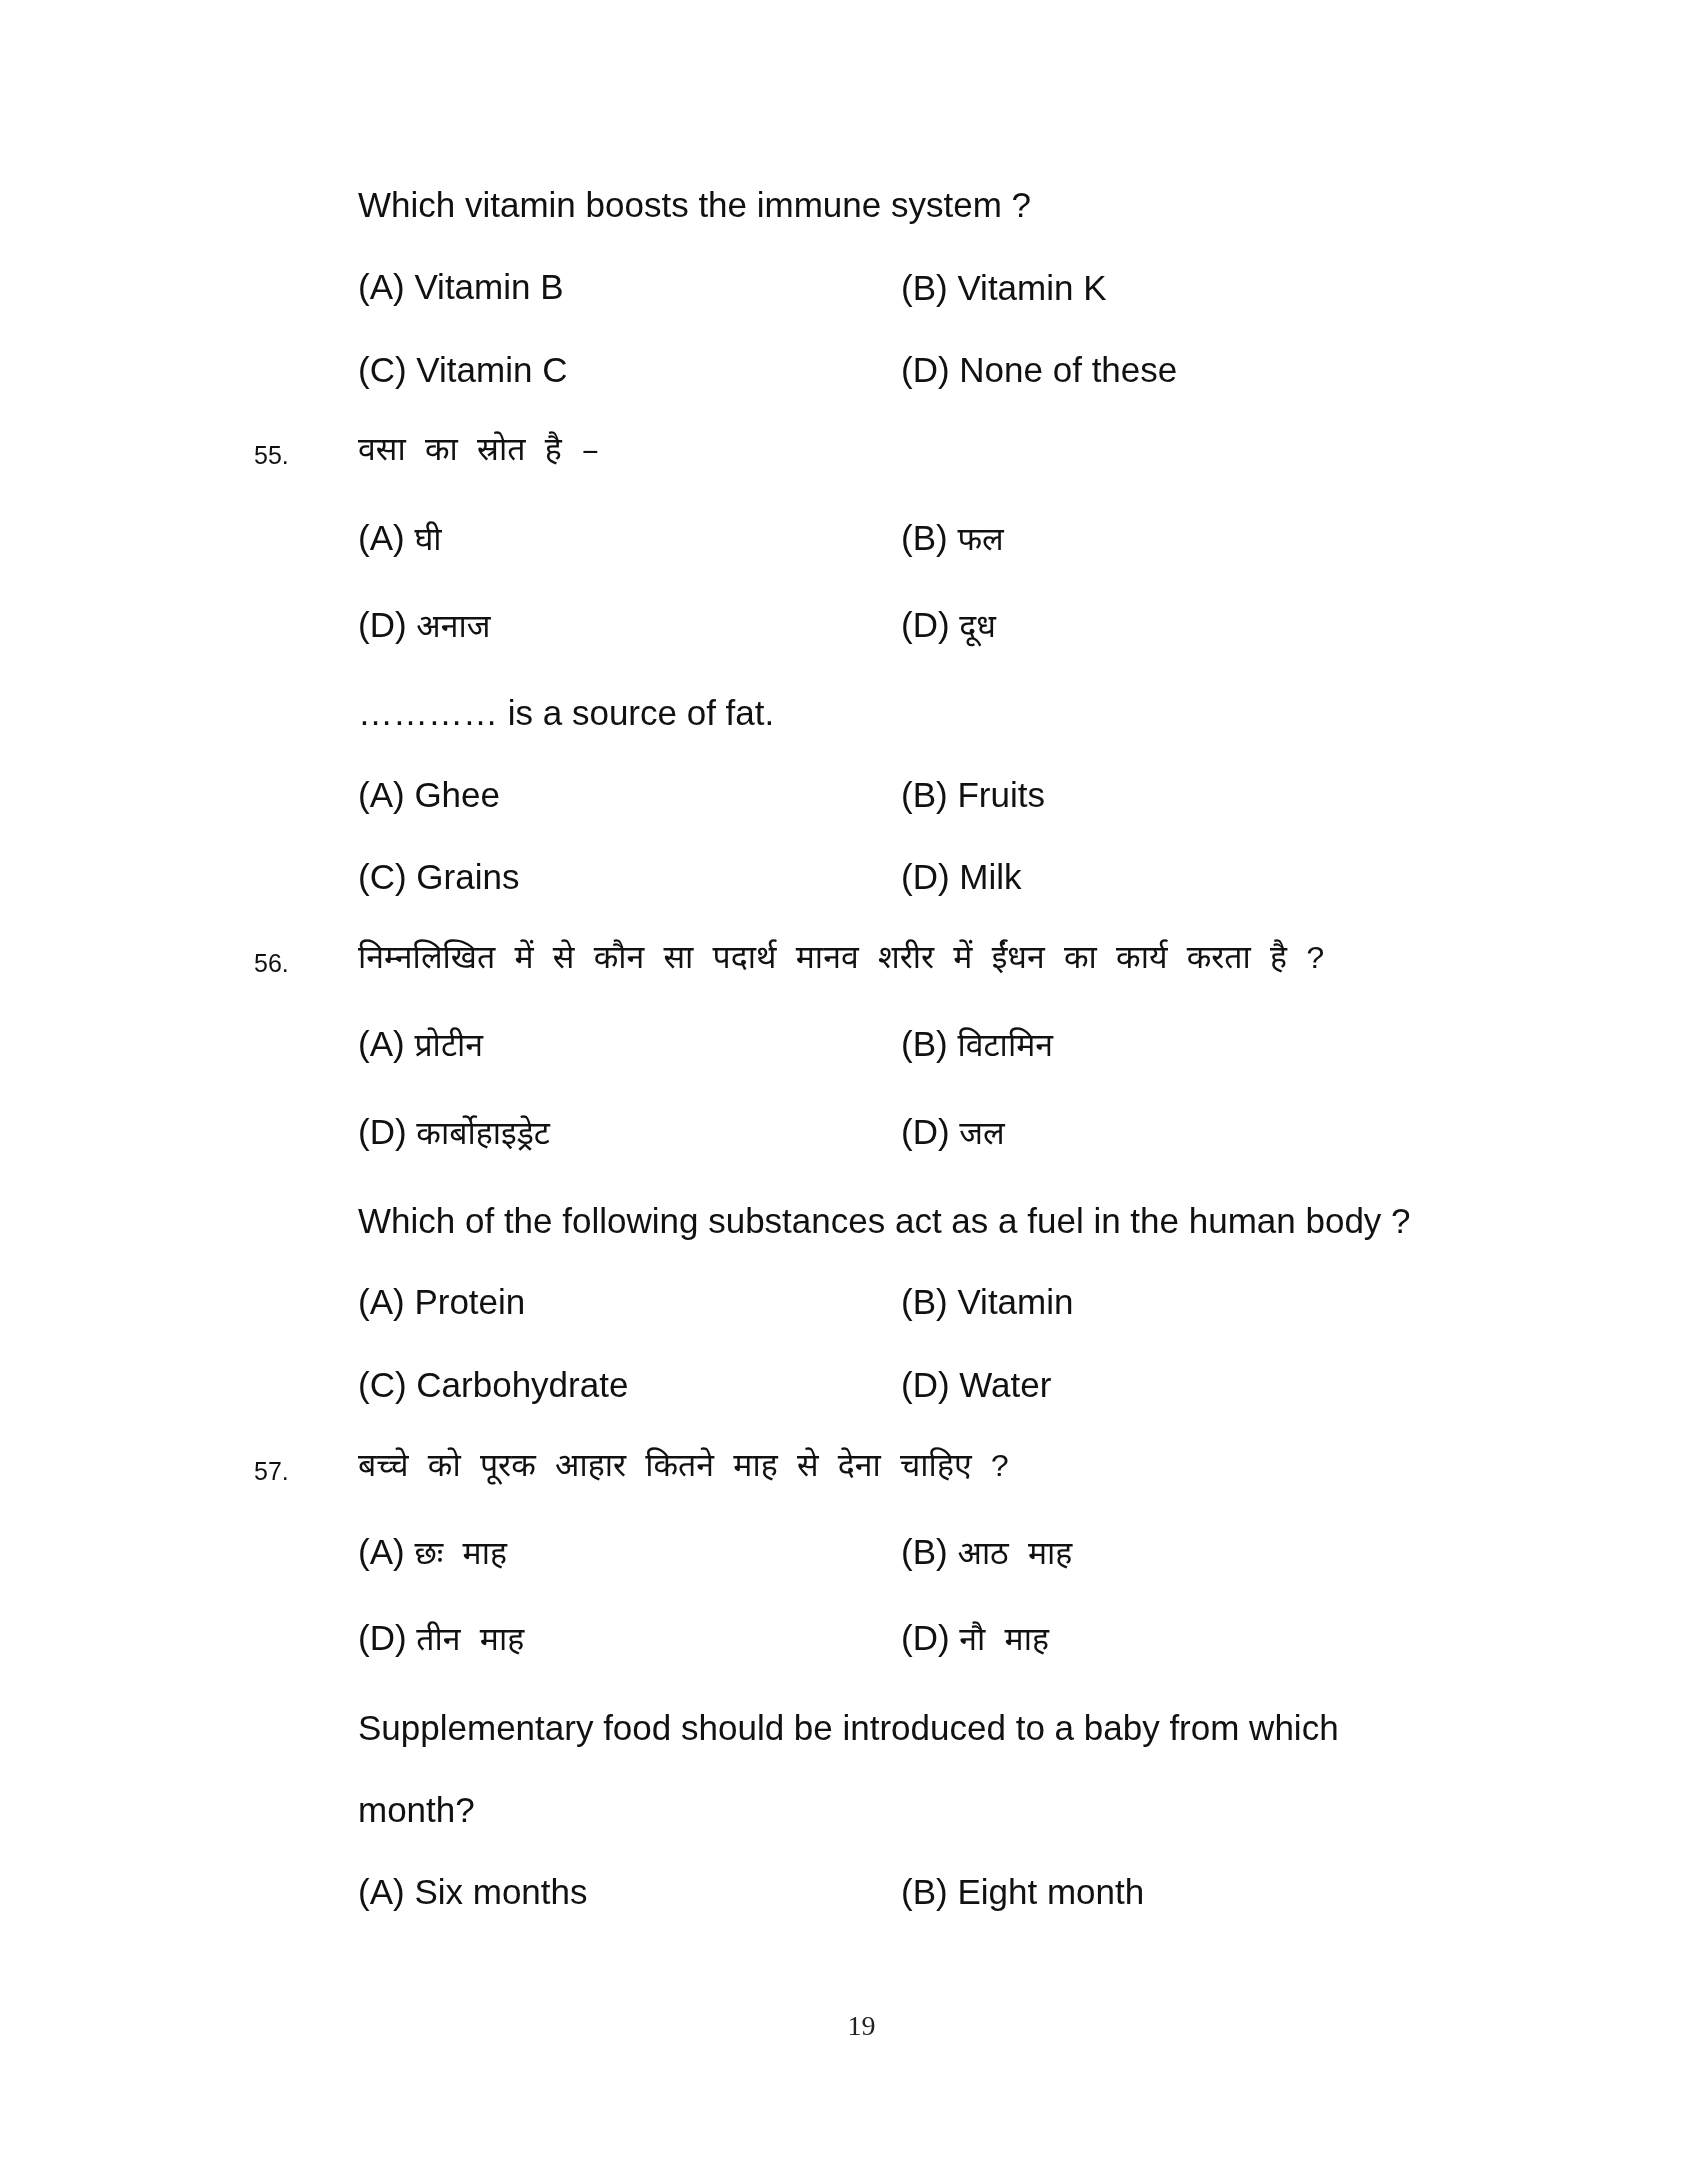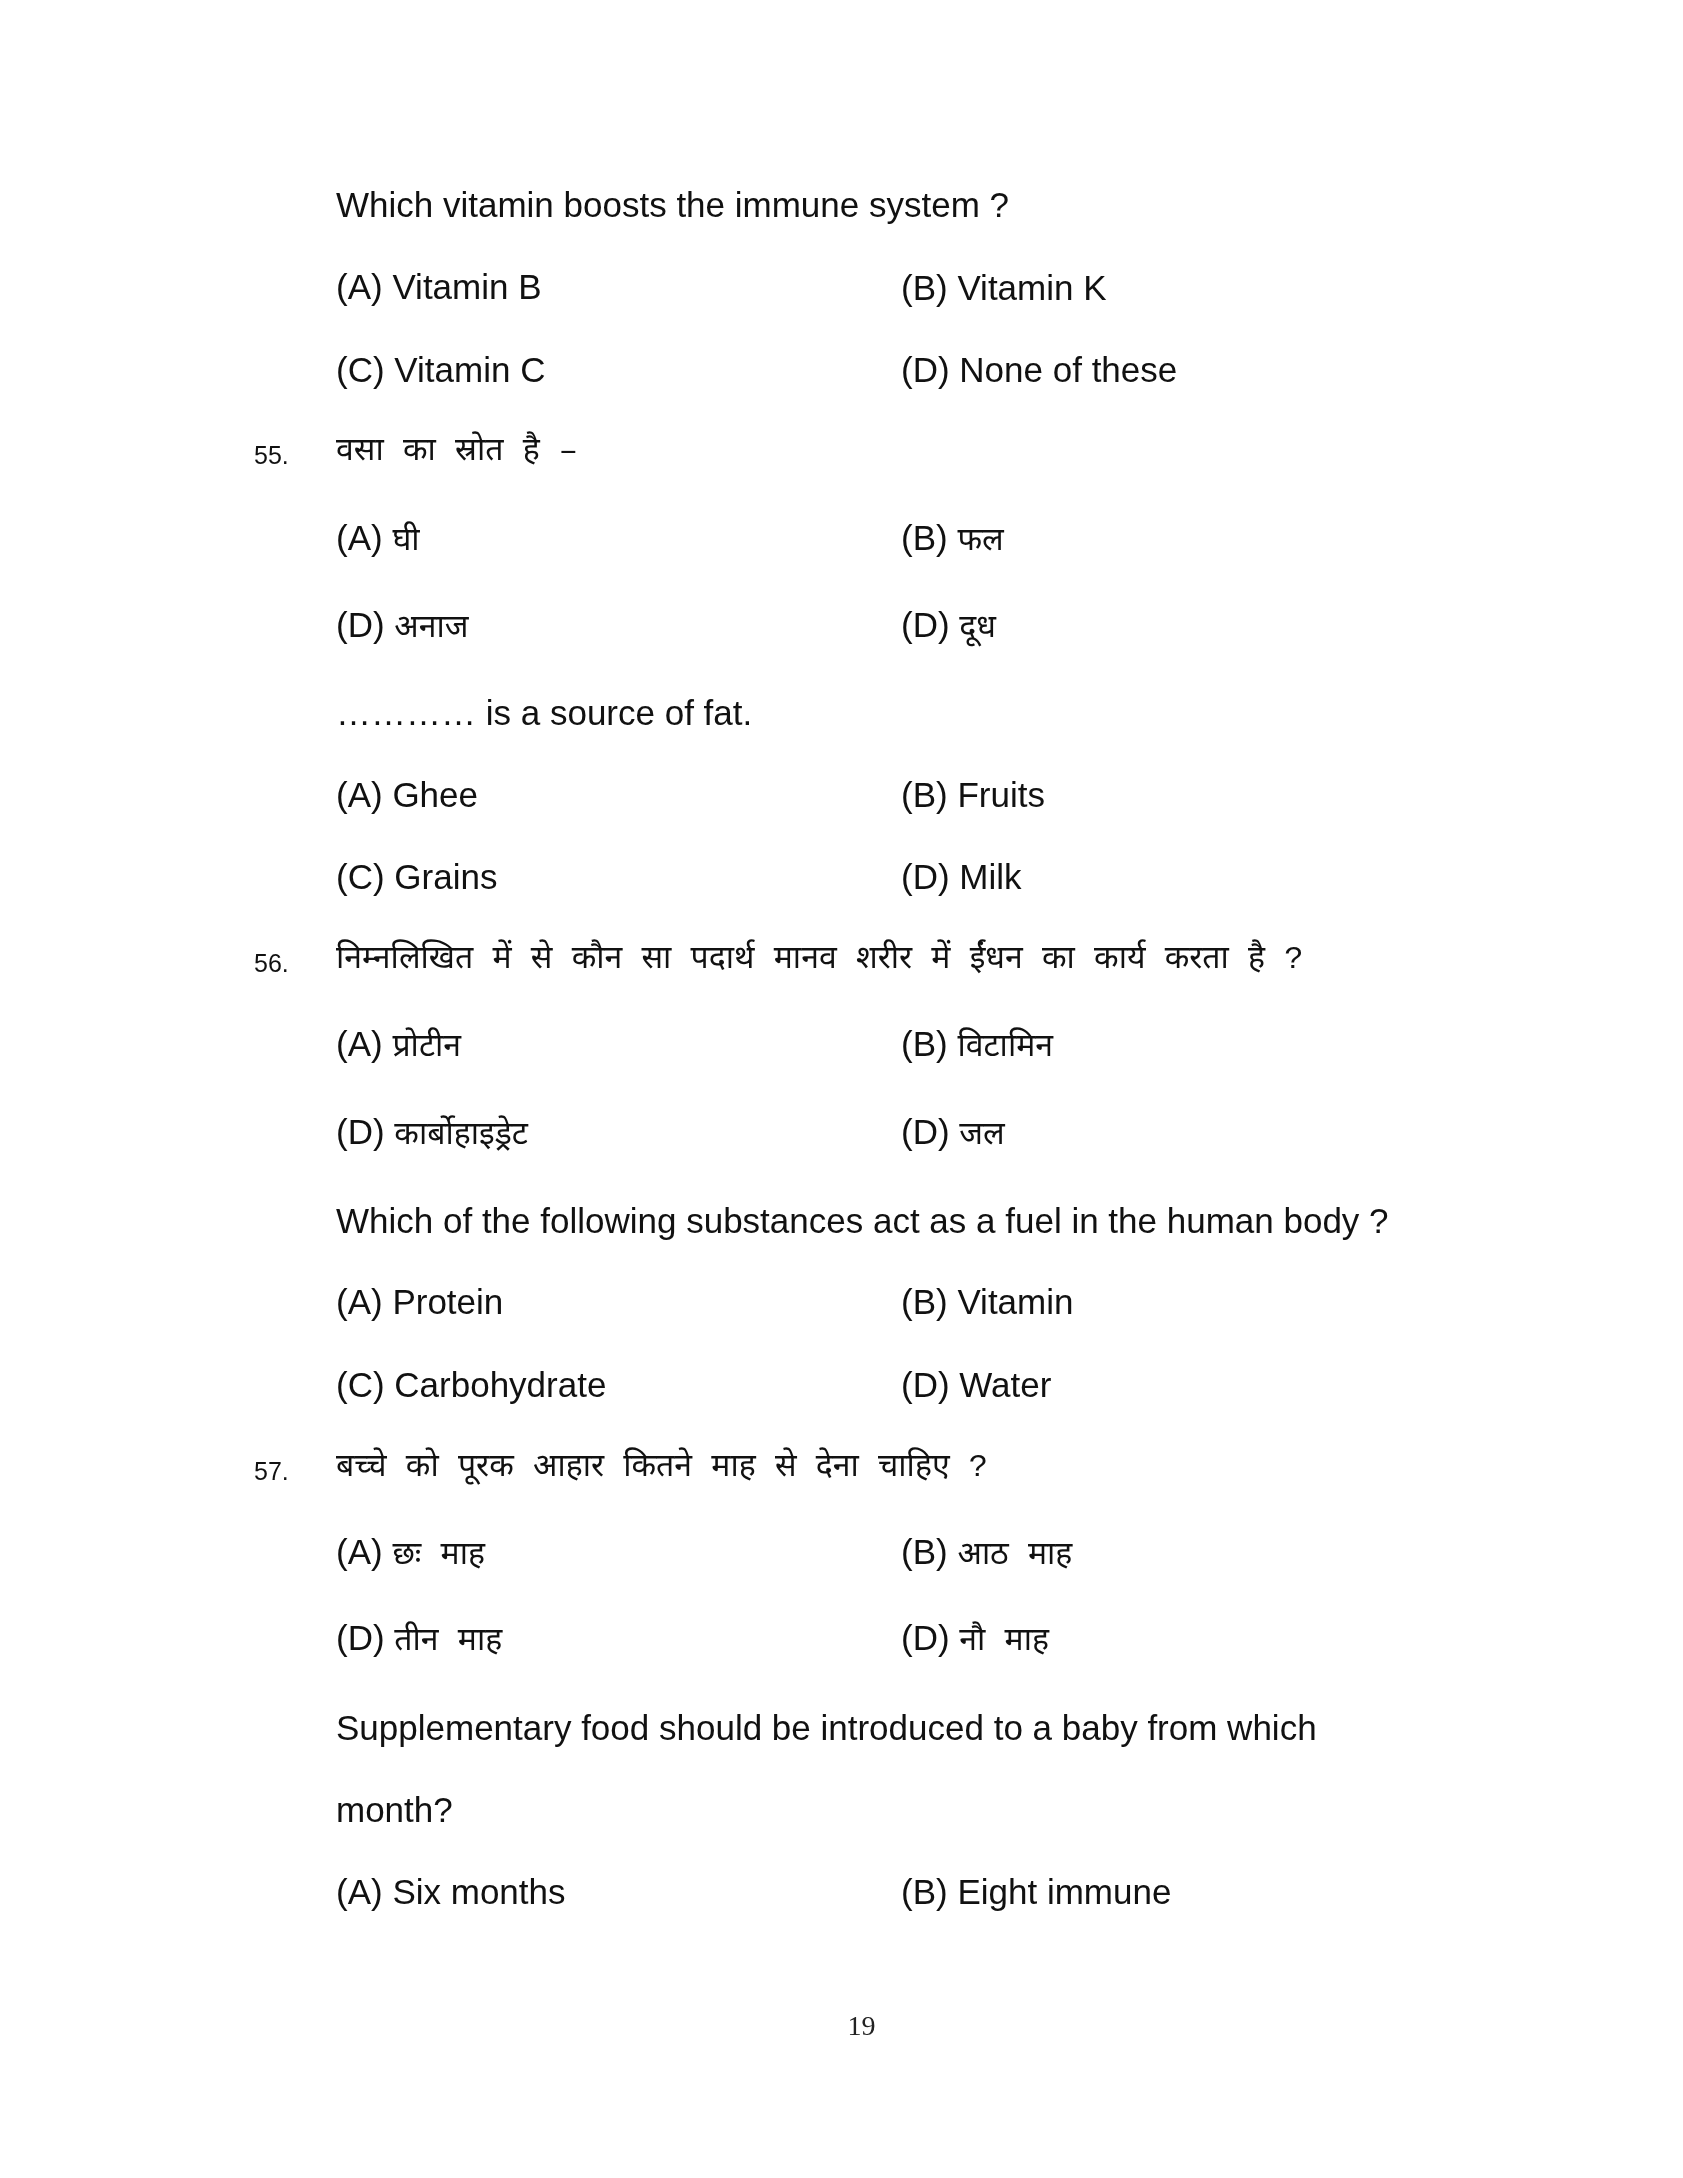--- a/index.html
+++ b/index.html
@@ -1,20 +1,20 @@
 <!DOCTYPE html>
 <html><head>
 <meta charset="utf-8">
 <style>
   html, body { margin: 0; padding: 0; background: #ffffff; }
   body { width: 1683px; height: 2178px; position: relative; overflow: hidden;
          font-family: "Liberation Sans", "DejaVu Sans", sans-serif; color: #111111; }
   .line { position: absolute; font-size: 35px; line-height: 44px; white-space: nowrap; transform: translateY(-50%); }
   .qnum { position: absolute; left: 254px; font-size: 25px; line-height: 44px; transform: translateY(-50%); }
-  .col-left { left: 336px; }
+  .col-left { left: 358px; }
   .col-right { left: 901px; }
   .hi { font-family: Liberation Mono, monospace; font-size: 32px; }
   .opt-label { font-family: "Liberation Sans", sans-serif; font-size: 35px; }
   .page-num { position: absolute; left: 0; width: 1723px; text-align: center; top: 2010px;
               font-family: "Liberation Serif", "DejaVu Serif", serif; font-size: 28px; color: #222; }
 </style>
 </head>
 <body>
 
 <div class="line col-left" style="top:205px">Which vitamin boosts the immune system ?</div>
@@ -52,16 +52,16 @@
 <div class="qnum" style="top:1471px">57.</div>
 <div class="line col-left hi" style="top:1468px">बच्चे को पूरक आहार कितने माह से देना चाहिए ?</div>
 <div class="line col-left" style="top:1554px"><span class="opt-label">(A)</span> <span class="hi">छः माह</span></div>
 <div class="line col-right" style="top:1554px"><span class="opt-label">(B)</span> <span class="hi">आठ माह</span></div>
 <div class="line col-left" style="top:1640px"><span class="opt-label">(D)</span> <span class="hi">तीन माह</span></div>
 <div class="line col-right" style="top:1640px"><span class="opt-label">(D)</span> <span class="hi">नौ माह</span></div>
 
 <div class="line col-left" style="top:1728px">Supplementary food should be introduced to a baby from which</div>
 <div class="line col-left" style="top:1810px">month?</div>
 <div class="line col-left" style="top:1892px"><span>(A)</span> <span>Six months</span></div>
-<div class="line col-right" style="top:1892px"><span>(B)</span> <span>Eight immune</span></div>
+<div class="line col-right" style="top:1892px"><span>(B)</span> <span>Eight month</span></div>
 
 <div class="page-num">19</div>
 
 
 </body></html>

